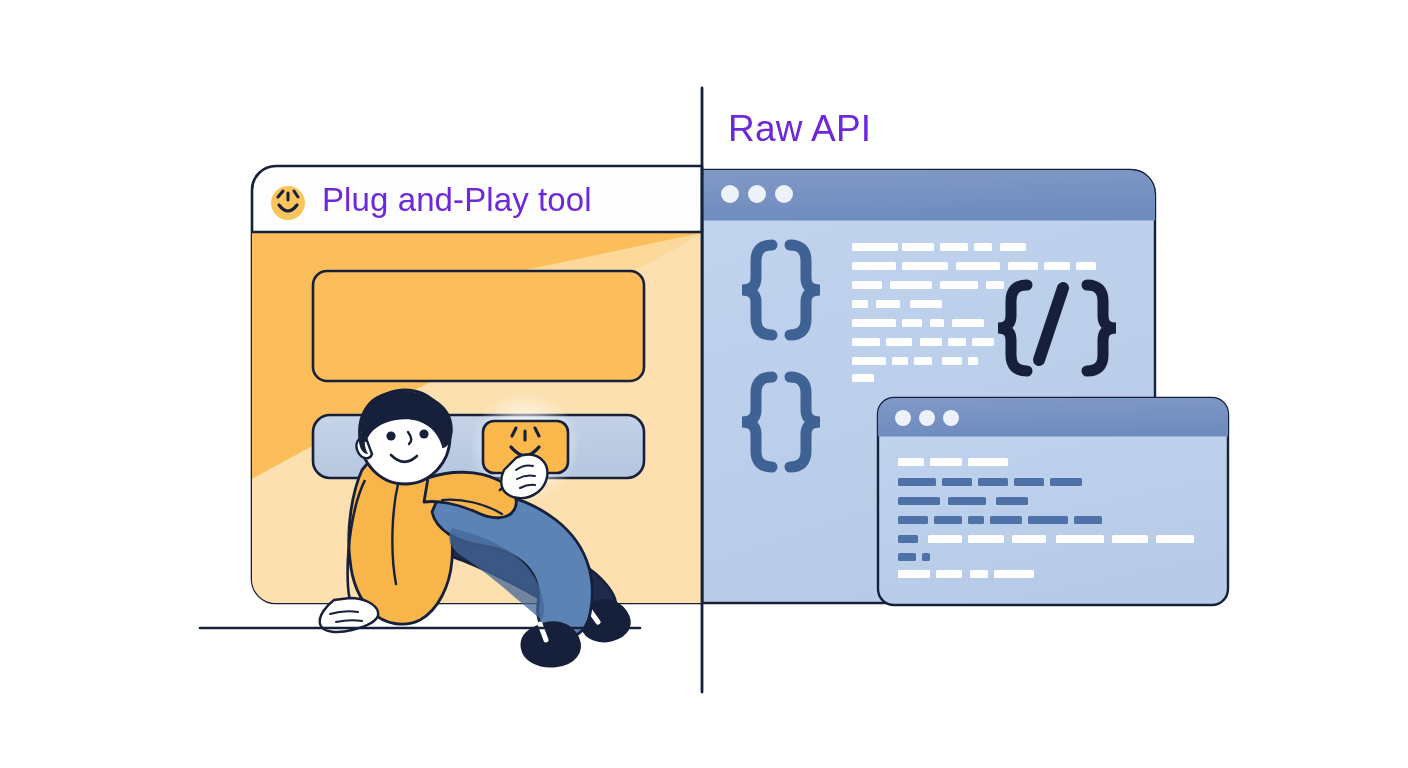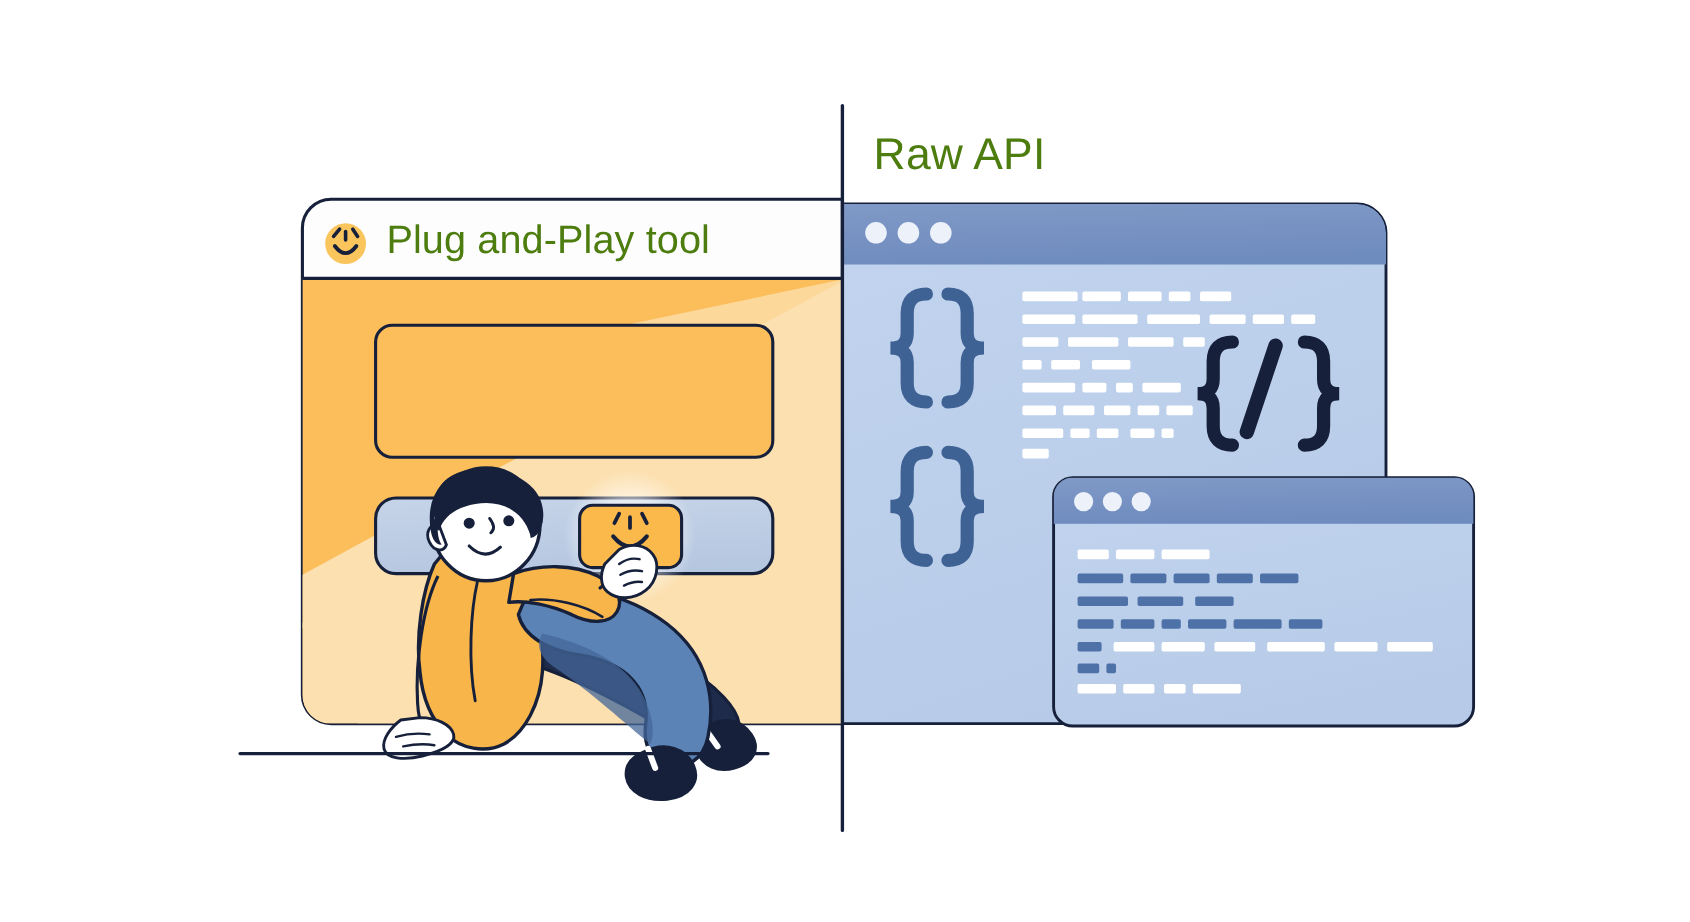--- a/index.html
+++ b/index.html
@@ -10,21 +10,21 @@
     font-family:"Liberation Sans", sans-serif;
     overflow:hidden;
     position:relative;
   }
   #stage{position:absolute;left:0;top:0;width:1408px;height:768px;}
   #stage > svg{position:absolute;left:0;top:0;}
 
   .lbl{
     position:absolute;
     font-family:"Liberation Sans", sans-serif;
-    color:#4d7c0f;
+    color:#6d28d9;
     white-space:nowrap;
     user-select:none;
   }
   #raw-api-label{
     left:728px;top:108px;
     font-size:37px;
     letter-spacing:0.2px;
   }
   #plug-title{
     left:322px;top:181px;

